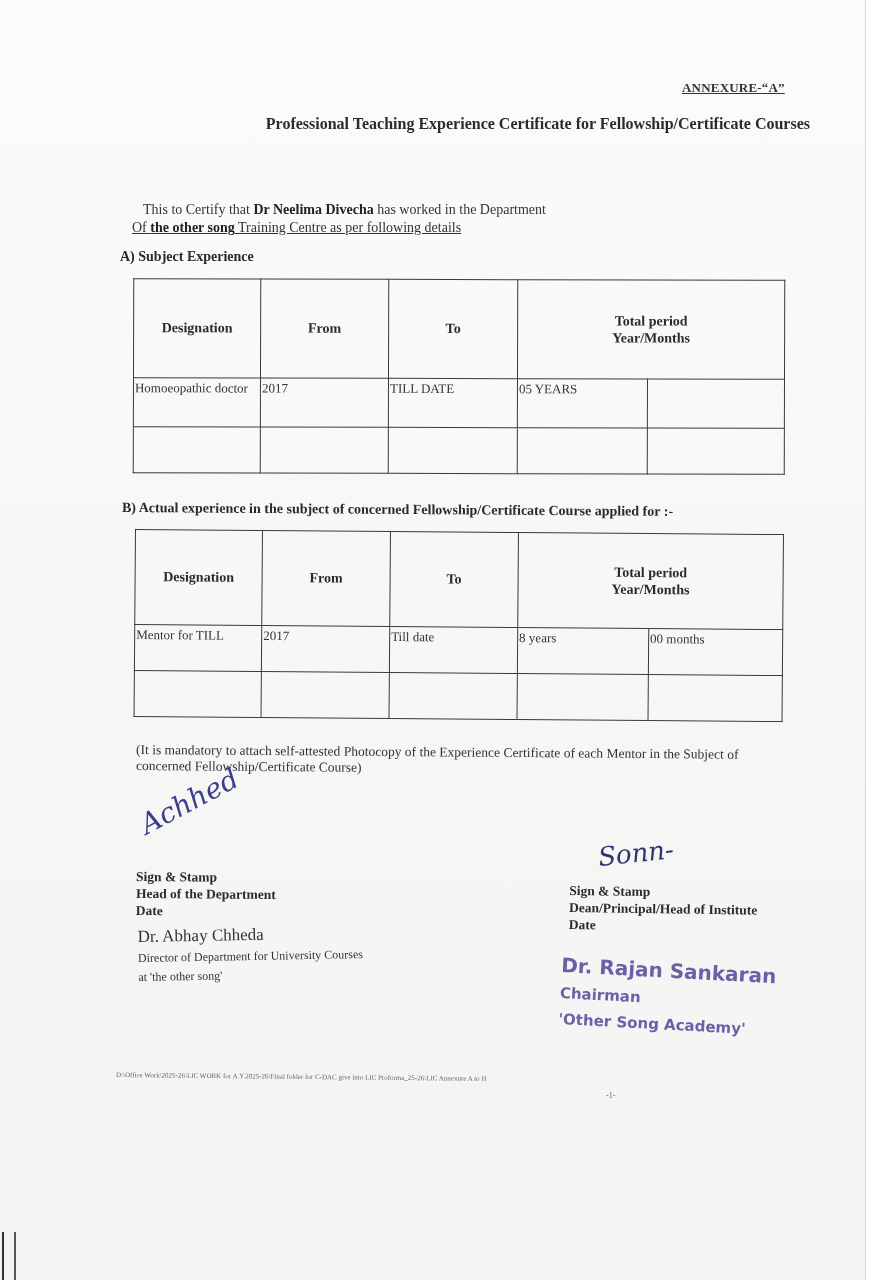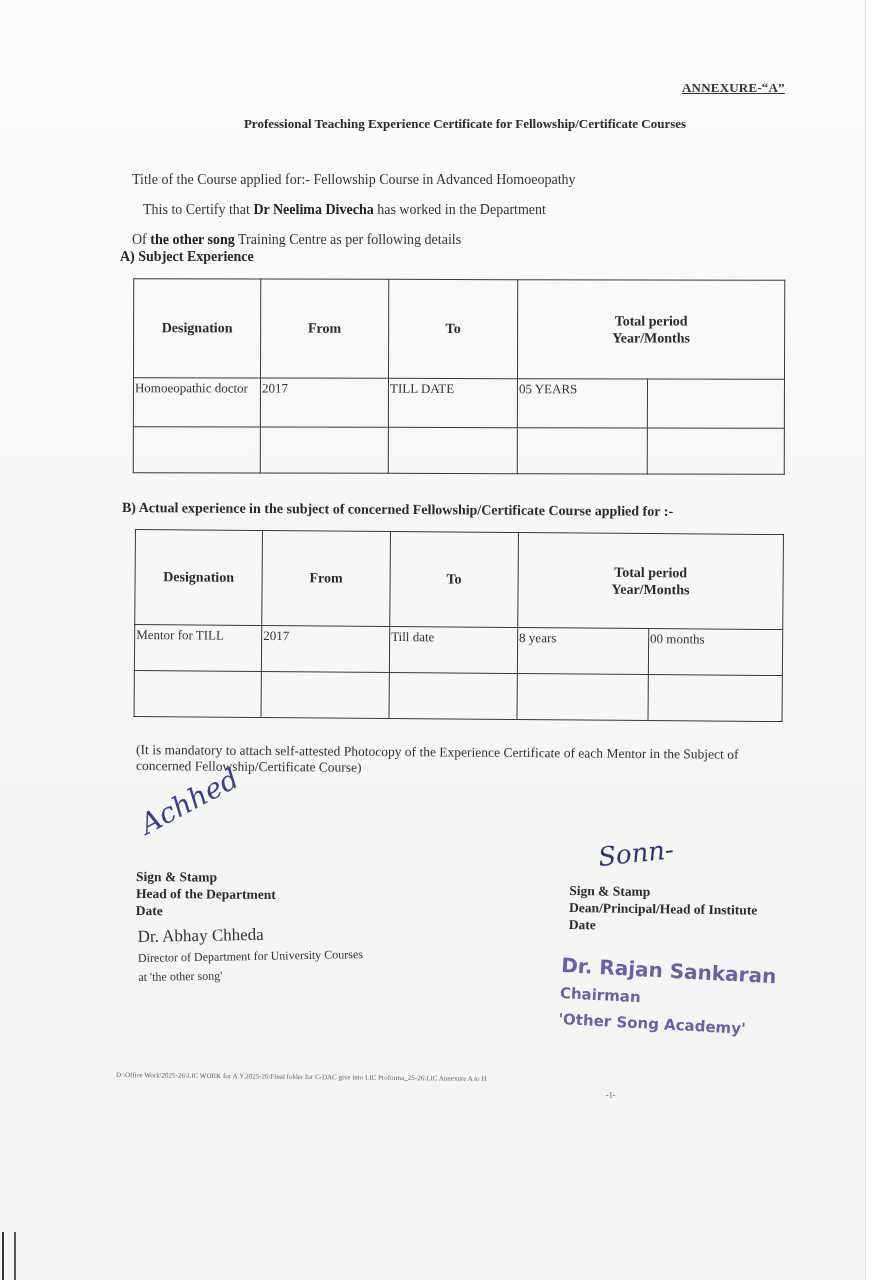--- a/index.html
+++ b/index.html
@@ -16,22 +16,22 @@
   .right-edge {
     position: absolute; right: 0; top: 0; width: 8px; height: 1280px;
     background: #ffffff; border-left: 1px solid #d8d8d8;
   }
   .abs { position: absolute; }
   .annexure {
     left: 682px; top: 80px; font-size: 13px; font-weight: bold;
     text-decoration: underline; letter-spacing: 0.2px; color: #333;
   }
   .title {
-    left: 120px; top: 112px; width: 690px; text-align: center;
-    font-size: 13px; font-weight: bold; line-height: 23px; color: #2b2b2b;
+    left: 120px; top: 112px; width: 690px; text-align: right;
+    font-size: 16px; font-weight: bold; line-height: 23px; color: #2b2b2b;
   }
   .line { font-size: 14px; color: #333; white-space: nowrap; }
   .line b { color: #222; }
   .section-head { font-size: 14px; font-weight: bold; color: #2a2a2a; white-space: nowrap; }
   table.grid {
     position: absolute; border-collapse: collapse; table-layout: fixed;
     font-family: "Liberation Serif", serif;
   }
   table.grid td {
     border: 1px solid #3a3a3a; vertical-align: top; padding: 0;
@@ -60,26 +60,25 @@
 <body>
 
 <div class="page">
 
   <div class="abs annexure">ANNEXURE-“A”</div>
 
   <div class="abs title">
     <div>Professional Teaching Experience Certificate for Fellowship/Certificate Courses</div>
   </div>
 
-  <div class="abs line" style="left:132px; top:172px;">Title of the Course applied for:- Fellowship Course in Advanced Homoeopathy</div>
 
   <div class="abs line" style="left:143px; top:202px;">
     <span>This to Certify that </span><b>Dr Neelima Divecha</b><span> has worked in the Department</span>
   </div>
-  <div class="abs line" style="left:132px; top:232px;">
+  <div class="abs line" style="left:132px; top:220px;text-decoration:underline;">
     <span>Of </span><b>the other song</b><span> Training Centre as per following details</span>
   </div>
 
   <div class="abs section-head" style="left:120px; top:249px;">A) Subject Experience</div>
 
   <table class="grid" style="left:133px; top:279px; width:651px; transform:rotate(0.15deg);">
     <colgroup>
         <col style="width:127px">
         <col style="width:128px">
         <col style="width:129px">

